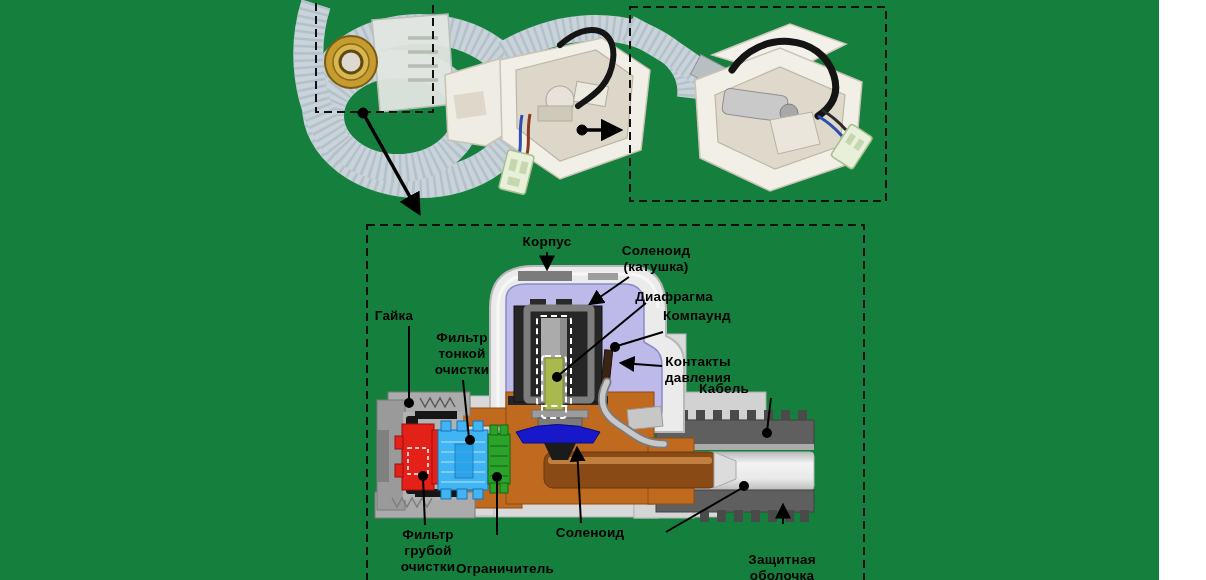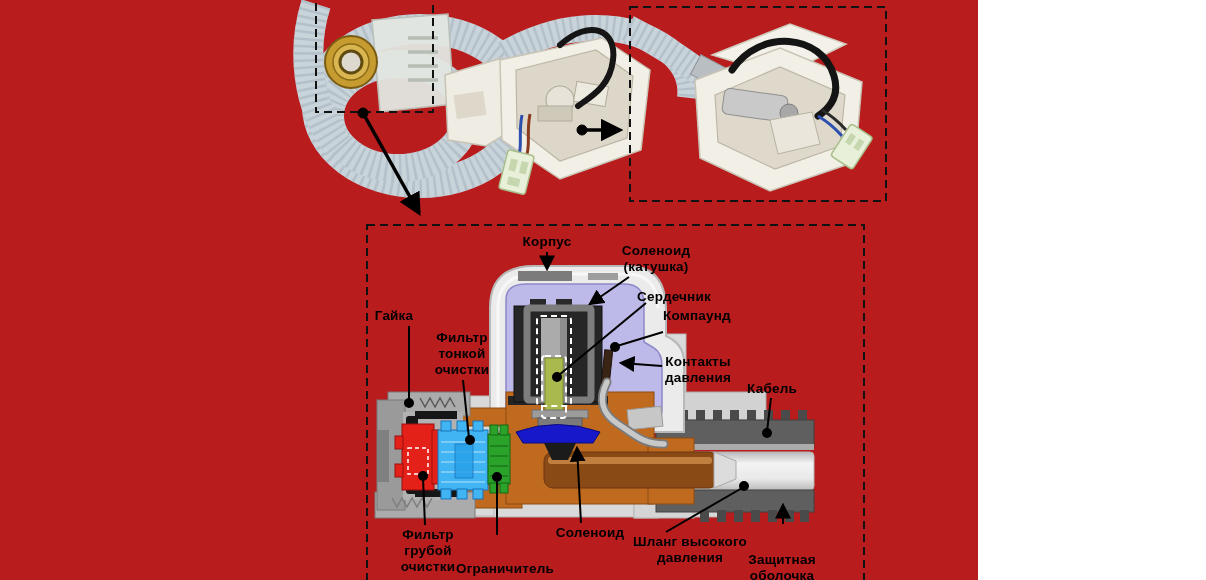--- a/index.html
+++ b/index.html
@@ -1,16 +1,16 @@
 <!DOCTYPE html>
 <html><head>
 <meta charset="utf-8">
 <style>
   html,body{margin:0;padding:0;background:#fff;}
-  #canvas{position:relative;width:978px;height:580px;overflow:hidden;background:#b91c1c;
+  #canvas{position:relative;width:1159px;height:580px;overflow:hidden;background:#15803d;
           font-family:"Liberation Sans",sans-serif;}
   #scene{position:absolute;left:0;top:0;}
   .lbl{position:absolute;transform:translateX(-50%);text-align:center;
        font:bold 13.5px/16px "Liberation Sans",sans-serif;color:#000;
        white-space:pre-line;letter-spacing:0.2px;}
 </style>
 </head>
 <body>
 
 <div id="canvas">
@@ -255,33 +255,31 @@
     <line x1="581" y1="523" x2="577" y2="448" marker-end="url(#ah)"></line>
     <line x1="666" y1="532" x2="742" y2="488"></line>
         <circle cx="744" cy="486" r="4"></circle>
     <line x1="783" y1="524" x2="783" y2="505" marker-end="url(#ah)"></line>
   </g>
 </svg>
 
 <div class="lbl" style="left:547px;top:234px">Корпус</div>
 <div class="lbl" style="left:656px;top:243px">Соленоид
 (катушка)</div>
-<div class="lbl" style="left:674px;top:289px">Сердечник</div>
+<div class="lbl" style="left:674px;top:289px">Диафрагма</div>
 <div class="lbl" style="left:697px;top:308px">Компаунд</div>
 <div class="lbl" style="left:698px;top:354px">Контакты
 давления</div>
-<div class="lbl" style="left:772px;top:381px">Кабель</div>
+<div class="lbl" style="left:724px;top:381px">Кабель</div>
 <div class="lbl" style="left:394px;top:308px">Гайка</div>
 <div class="lbl" style="left:462px;top:330px">Фильтр
 тонкой
 очистки</div>
 <div class="lbl" style="left:428px;top:527px">Фильтр
 грубой
 очистки</div>
 <div class="lbl" style="left:505px;top:561px">Ограничитель
 потока воды</div>
 <div class="lbl" style="left:590px;top:525px">Соленоид</div>
-<div class="lbl" style="left:690px;top:534px">Шланг высокого
-давления</div>
 <div class="lbl" style="left:782px;top:552px">Защитная
 оболочка</div>
 
 </div>
 
 </body></html>

